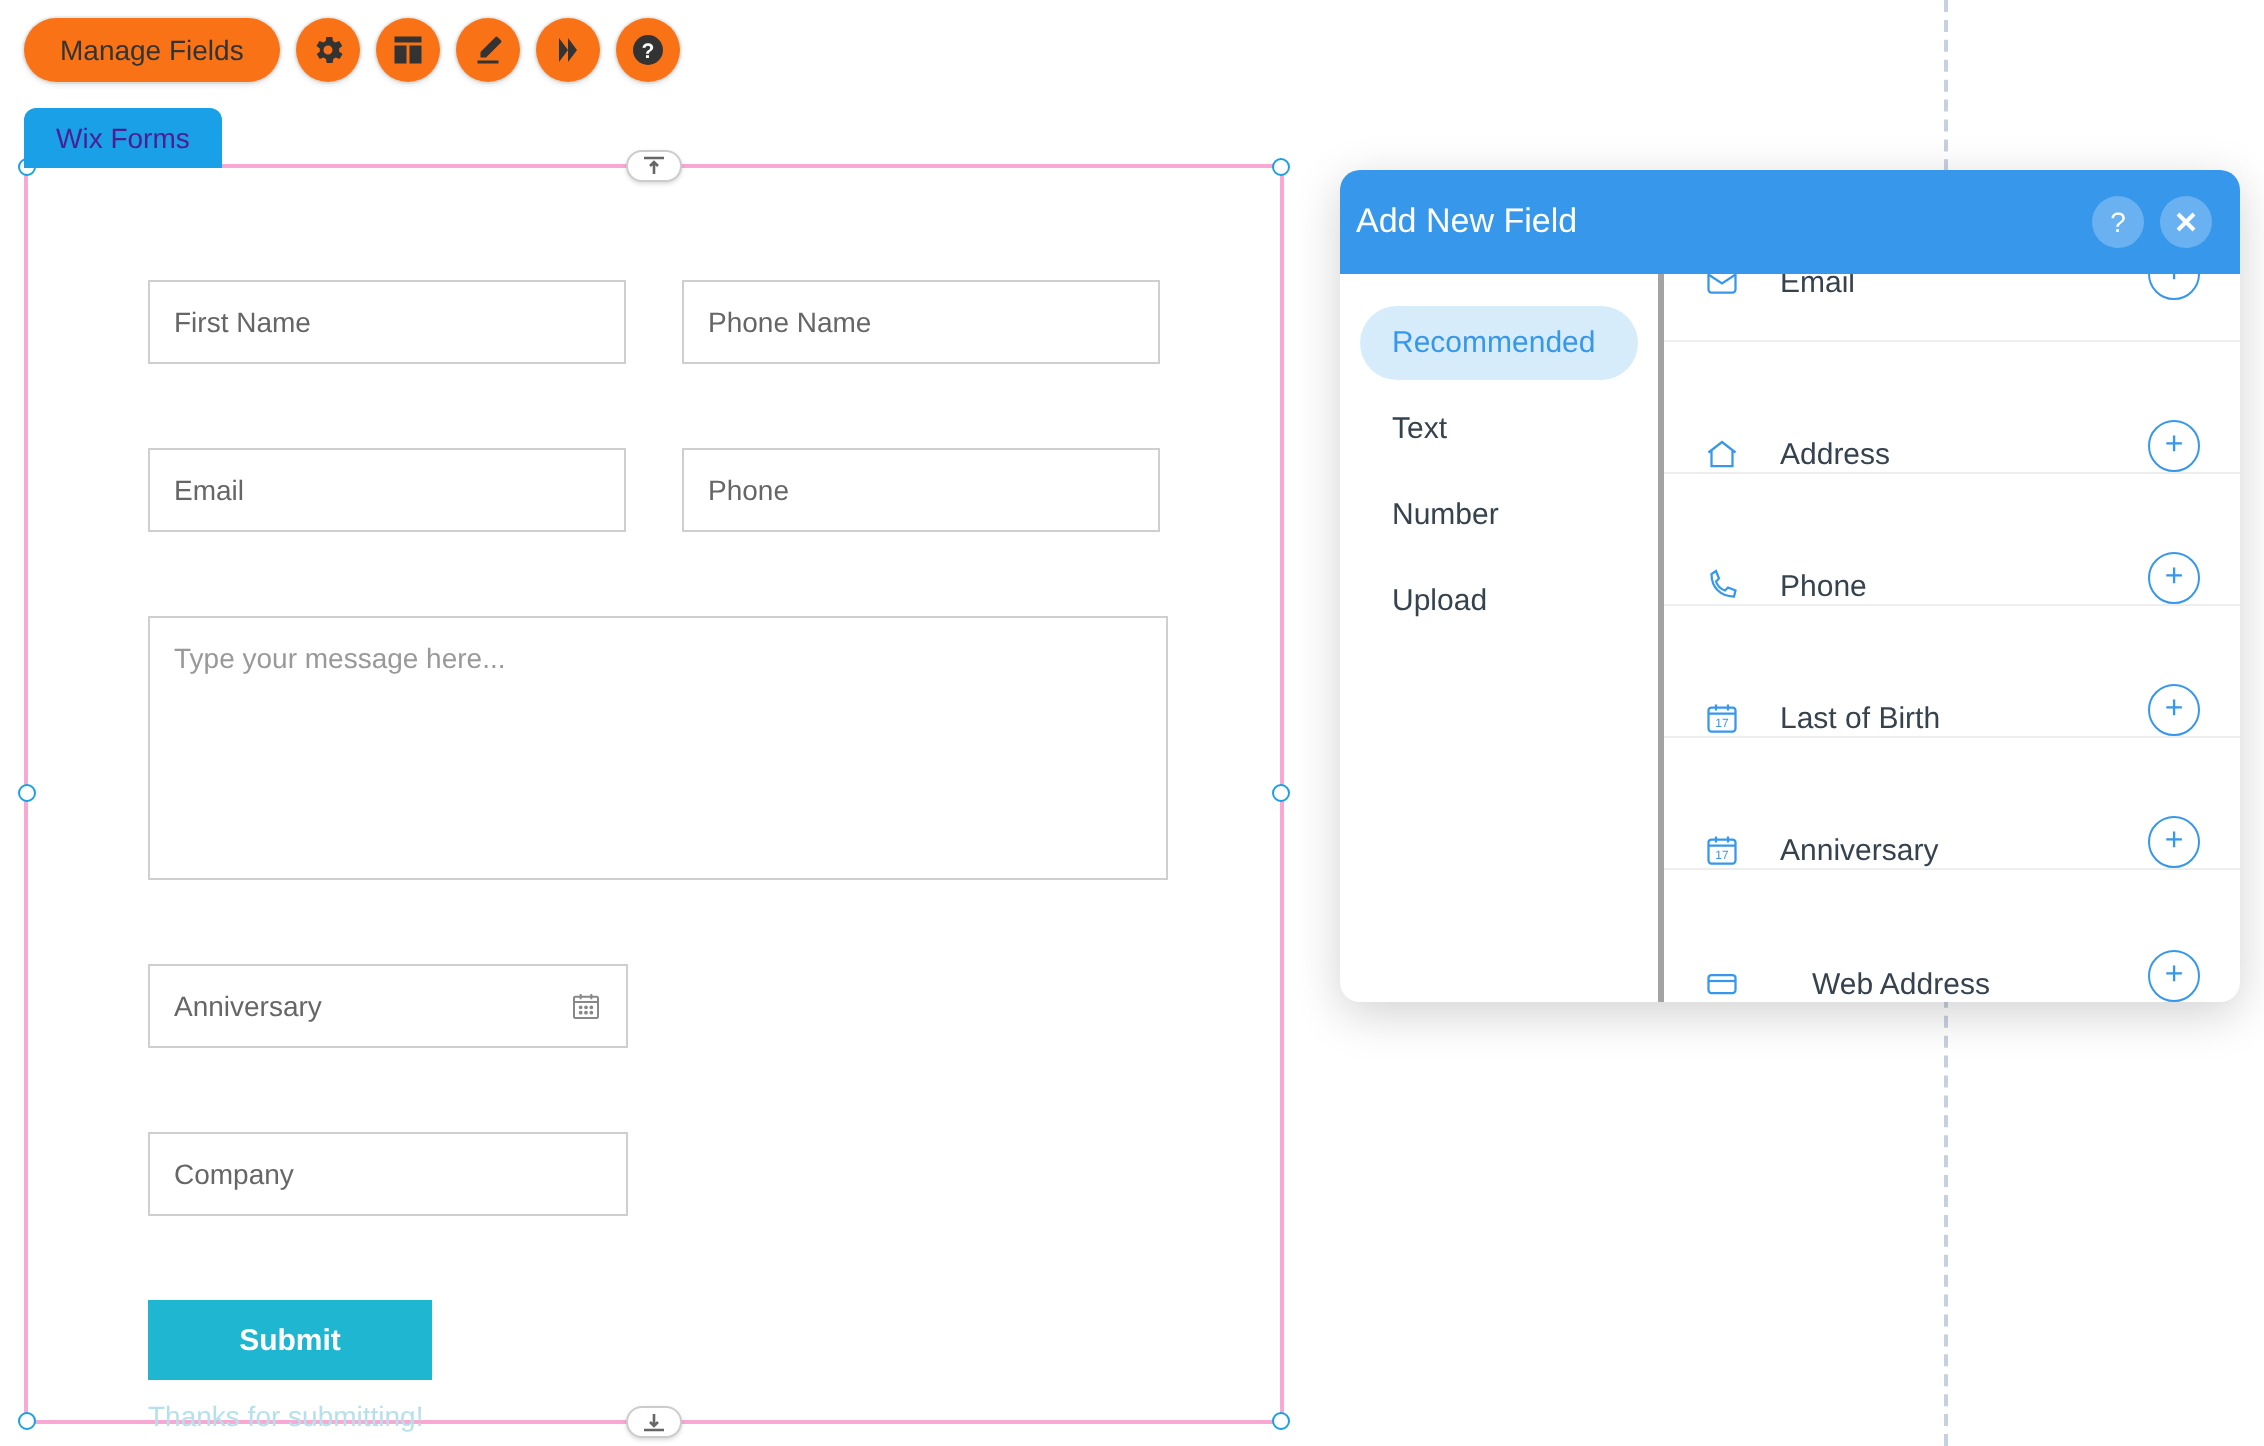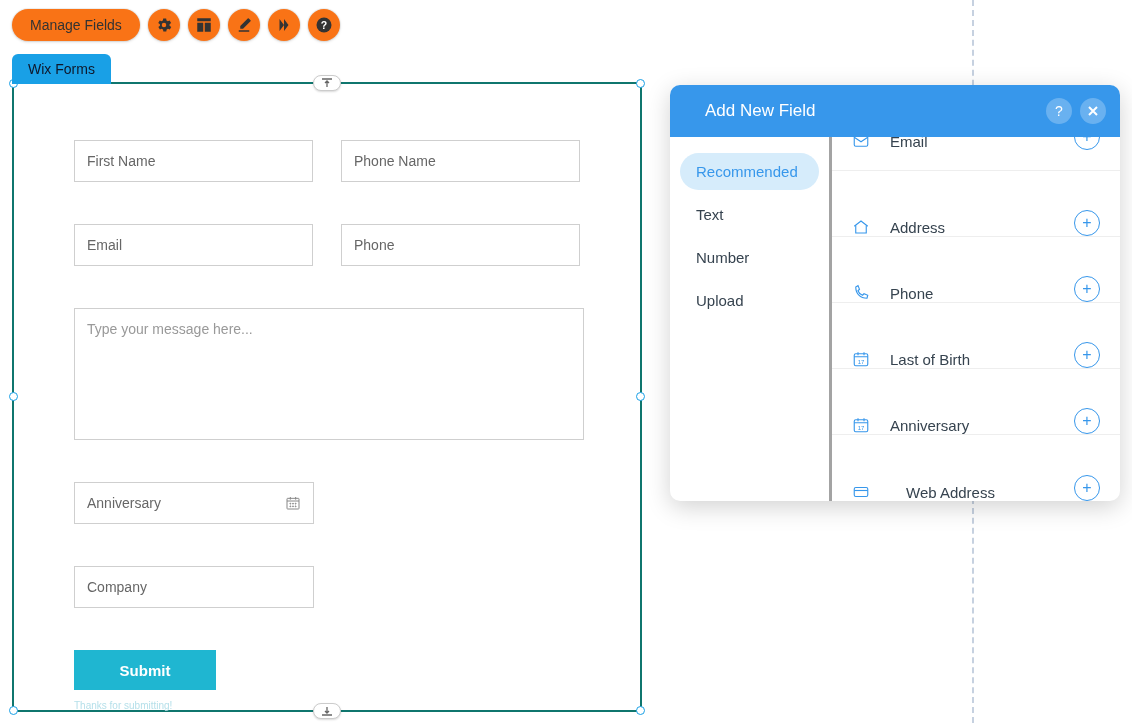--- a/index.html
+++ b/index.html
@@ -36,36 +36,36 @@
   .toolbar-btn.text { padding: 0 18px; }
   .toolbar-btn.icon { width: 32px; }
   .toolbar-btn.icon svg { width: 18px; height: 18px; }
 
   
   .tab {
     position: absolute;
     top: 54px;
     left: 12px;
     background: #19a0e6;
-    color: #0f172a;
+    color: #4c1d95;
     font-size: 14px;
     padding: 7px 16px;
     border-top-left-radius: 6px;
     border-top-right-radius: 6px;
     z-index: 2;
   }
 
   
   .selection {
     position: absolute;
     top: 82px;
     left: 12px;
     width: 630px;
     height: 630px;
-    border: 2px solid #0f766e;
+    border: 2px solid #f9a8d4;
   }
   .sel-handle {
     position: absolute;
     width: 9px; height: 9px;
     border: 1px solid #19a0e6;
     background: #fff;
     border-radius: 50%;
   }
   .sel-handle.tl { top: -5px; left: -5px; }
   .sel-handle.tr { top: -5px; right: -5px; }
@@ -130,21 +130,21 @@
     background: #1fb6d1;
     color: #fff;
     font-size: 15px;
     border: none;
     display: flex; align-items: center; justify-content: center;
     cursor: pointer;
     font-weight: bold;
   }
   .thanks {
     margin-top: 10px;
-    font-size: 10px;
+    font-size: 14px;
     color: #b6e0ea;
   }
 
   
   .panel {
     position: absolute;
     top: 85px; left: 670px;
     width: 450px;
     height: 416px;
     background: #fff;
@@ -153,21 +153,21 @@
     overflow: hidden;
     display: flex;
     flex-direction: column;
   }
   .panel-header {
     height: 52px;
     background: #3797eb;
     color: #fff;
     display: flex;
     align-items: center;
-    padding: 0 14px 0 35px;
+    padding: 0 14px 0 8px;
     font-size: 17px;
     gap: 8px;
   }
   .panel-header .title { flex: 1; }
   .hdr-btn {
     width: 26px; height: 26px;
     border-radius: 50%;
     background: rgba(255,255,255,0.25);
     display: flex; align-items: center; justify-content: center;
     cursor: pointer;

